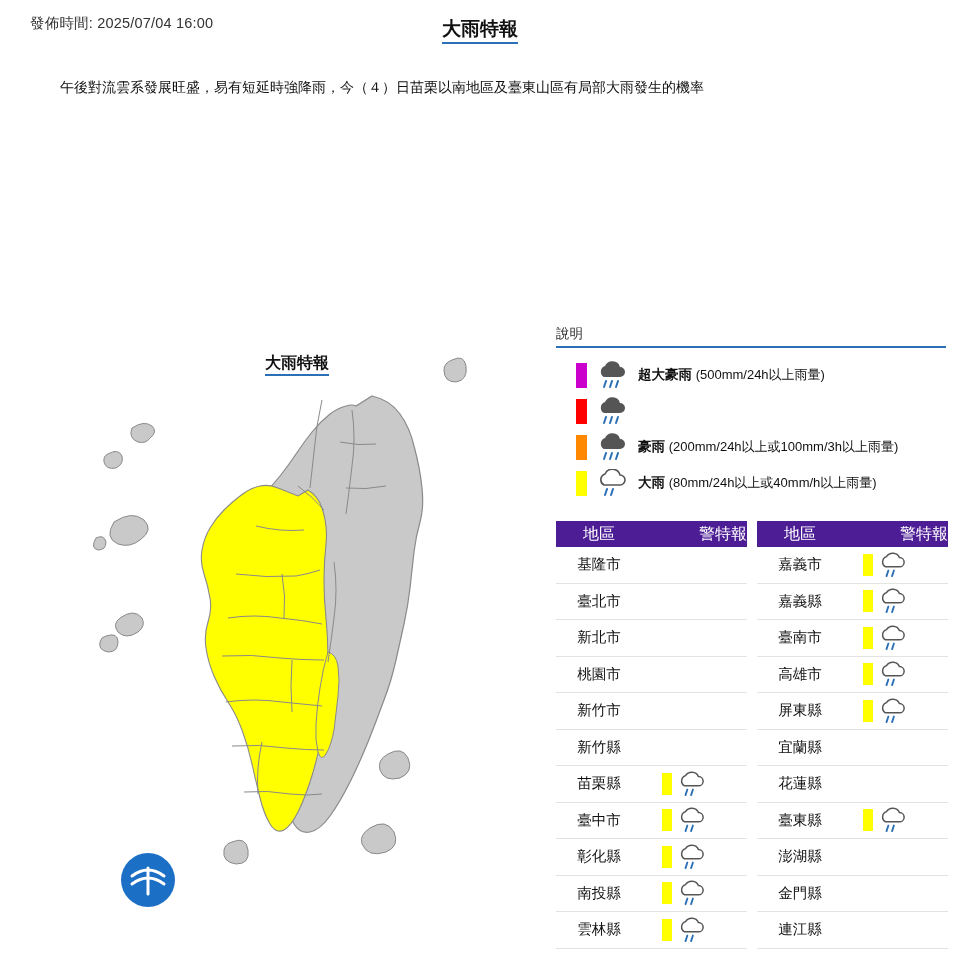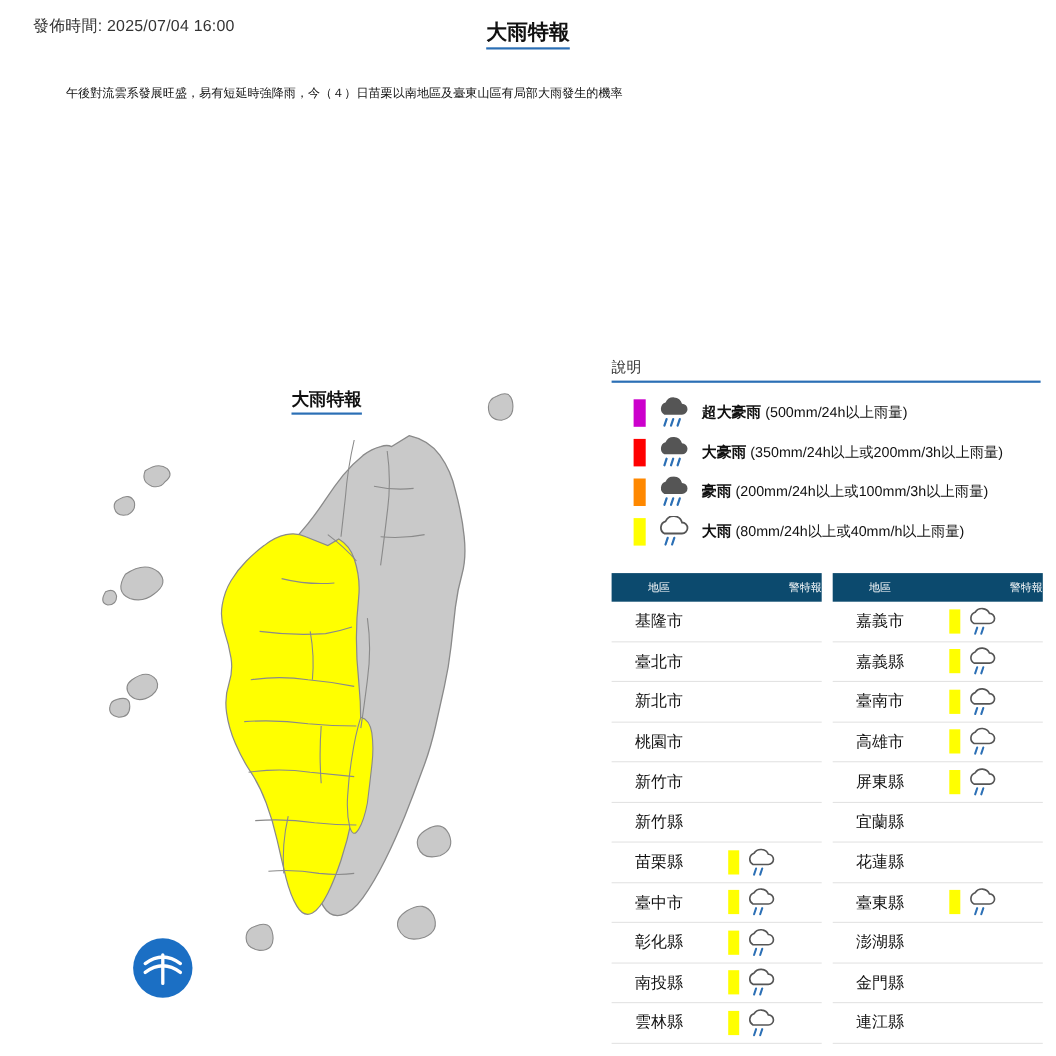--- a/index.html
+++ b/index.html
@@ -35,21 +35,21 @@
   }
   .page-title span {
     border-bottom: 2px solid #2b6fb5;
     padding-bottom: 3px;
   }
   .summary {
     position: absolute;
     left: 60px;
     top: 75px;
     width: 840px;
-    font-size: 11px;
+    font-size: 14px;
     line-height: 1.85;
     color: #111;
     text-align: justify;
   }
   .summary .line2 { display: block; text-indent: 0; }
 
   
   .map-area {
     position: absolute;
     left: 0;
@@ -122,25 +122,25 @@
     position: absolute;
     left: 556px;
     top: 521px;
     width: 392px;
     display: flex;
     gap: 10px;
   }
   .tcol { width: 191px; }
   .thead {
     display: flex;
-    background: #0c4a6e;
+    background: #4c1d95;
     color: #fff;
     height: 26px;
     align-items: center;
-    font-size: 10px;
+    font-size: 16px;
   }
   .thead .c1 { width: 86px; text-align: center; }
   .thead .c2 { flex: 1; text-align: right; }
   .trow {
     display: flex;
     align-items: center;
     height: 35.5px;
     border-bottom: 1px solid #e3e3e3;
     font-size: 14.5px;
   }
@@ -244,21 +244,20 @@
   <div class="legend-row">
     <div class="legend-swatch" style="background:#ff0000"></div>
     <svg class="legend-icon" viewBox="0 0 34 28">
       <path d="M8 16 a6 6 0 0 1 1 -11 a8 8 0 0 1 15 1 a5 5 0 0 1 0 10 z" fill="#555"></path>
       <g stroke="#2b6fb5" stroke-width="2" stroke-linecap="round">
           <path d="M10 20 l-2 6"></path>
           <path d="M16 20 l-2 6"></path>
           <path d="M22 20 l-2 6"></path>
         </g>
     </svg>
-    <div class="legend-label"><b>大豪雨</b> <span>(350mm/24h以上或200mm/3h以上雨量)</span></div>
   </div>
 
   <div class="legend-row">
     <div class="legend-swatch" style="background:#ff8800"></div>
     <svg class="legend-icon" viewBox="0 0 34 28">
       <path d="M8 16 a6 6 0 0 1 1 -11 a8 8 0 0 1 15 1 a5 5 0 0 1 0 10 z" fill="#555"></path>
       <g stroke="#2b6fb5" stroke-width="2" stroke-linecap="round">
           <path d="M10 20 l-2 6"></path>
           <path d="M16 20 l-2 6"></path>
           <path d="M22 20 l-2 6"></path>

